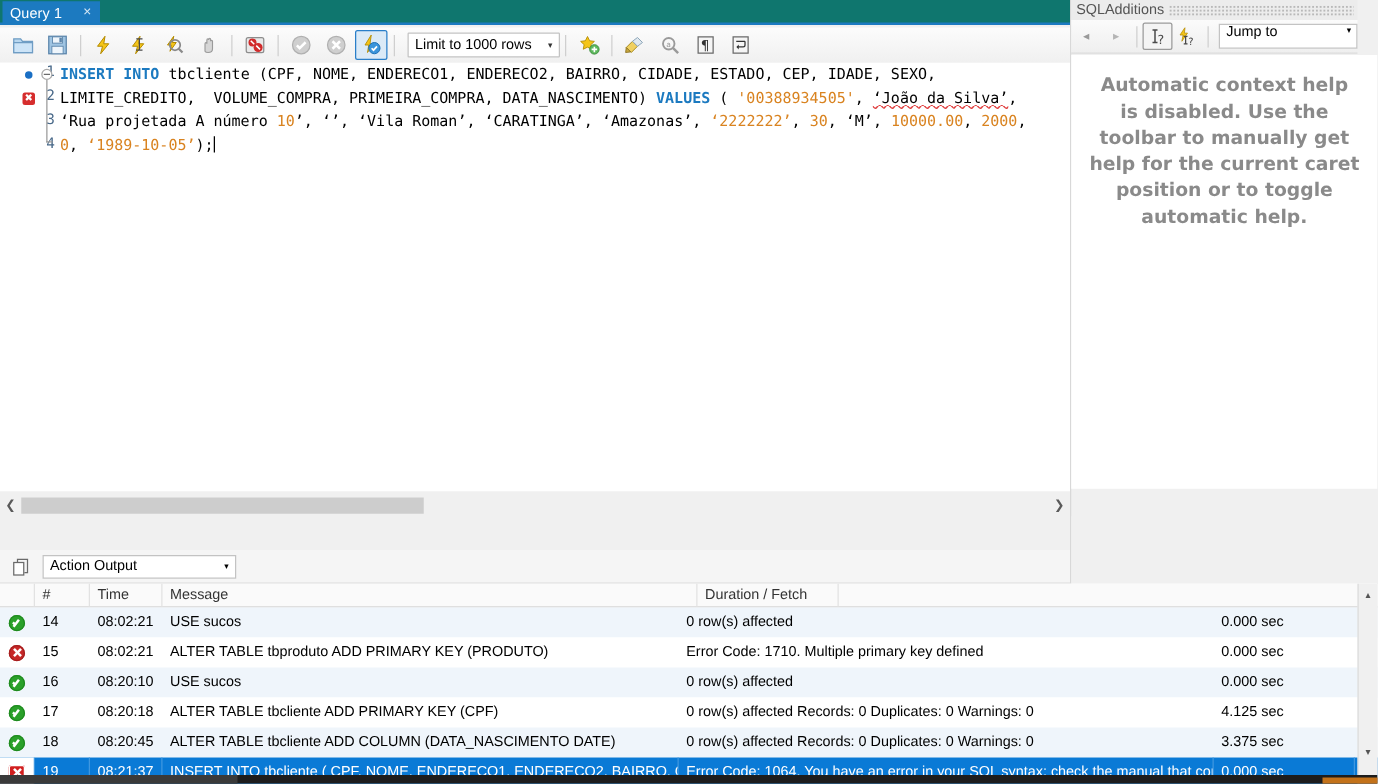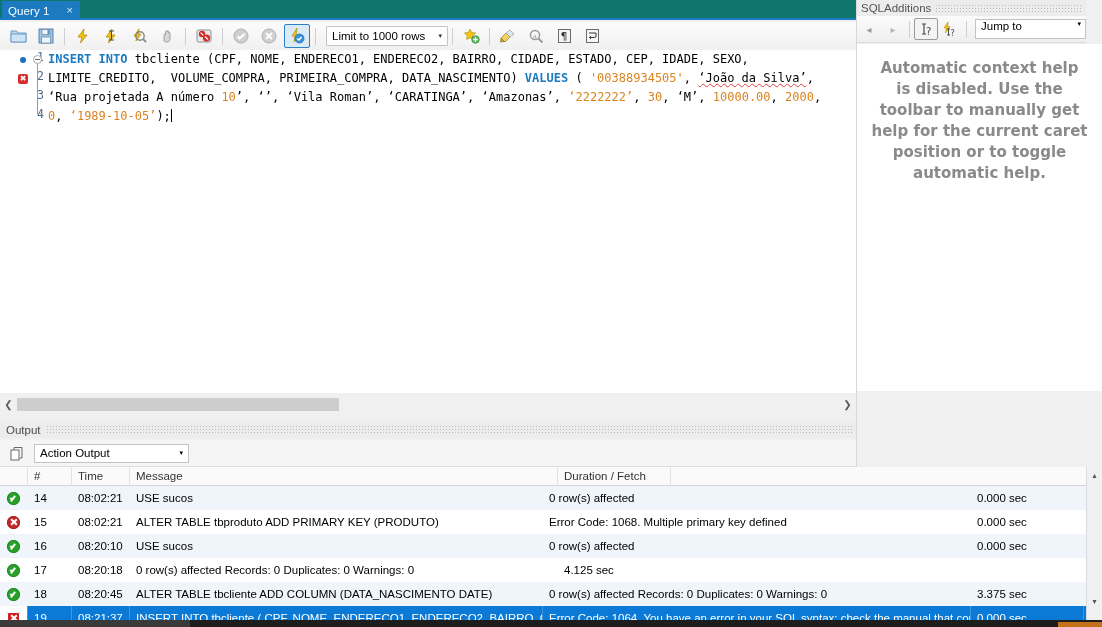--- a/index.html
+++ b/index.html
@@ -447,24 +447,20 @@
     </div>
 
     <div class="hscroll">
       <div class="hs-arrow">❮</div>
       <div class="hs-track">
         <div class="hs-thumb"></div>
       </div>
       <div class="hs-arrow">❯</div>
     </div>
 
-    <div class="outhdr">
-      <span class="t">Output</span>
-      <span class="dots"></span>
-    </div>
 
     <div class="outbar">
       <div style="width:6px"></div>
       <div style="width:22px;display:flex;align-items:center;justify-content:center;">
         <svg width="15" height="15" viewBox="0 0 15 15">
           <rect x="1" y="4" width="8" height="10" fill="#fff" stroke="#6a6a6a"></rect>
           <path d="M4 4V1.5h8V12h-2.5" fill="none" stroke="#6a6a6a"></path>
         </svg>
       </div>
       <div class="outsel">
@@ -537,21 +533,21 @@
       <div class="c c-sb"></div>
     </div>
 
     <div class="trow white">
       <div class="c ico">
           <span class="err-ic"></span>
         </div>
       <div class="c c-num">15</div>
       <div class="c c-time">08:02:21</div>
       <div class="c c-act">ALTER TABLE tbproduto ADD PRIMARY KEY (PRODUTO)</div>
-      <div class="c c-msg">Error Code: 1068. Multiple primary key defined</div>
+      <div class="c c-msg">Error Code: 1710. Multiple primary key defined</div>
       <div class="c c-dur">0.000 sec</div>
       <div class="c c-sb"></div>
     </div>
 
     <div class="trow alt">
       <div class="c ico">
           <span class="ok-ic"></span>
         </div>
       <div class="c c-num">16</div>
       <div class="c c-time">08:20:10</div>
@@ -560,20 +556,21 @@
       <div class="c c-dur">0.000 sec</div>
       <div class="c c-sb"></div>
     </div>
 
     <div class="trow white">
       <div class="c ico">
           <span class="ok-ic"></span>
         </div>
       <div class="c c-num">17</div>
       <div class="c c-time">08:20:18</div>
+      <div class="c c-act">ALTER TABLE tbcliente ADD PRIMARY KEY (CPF)</div>
       <div class="c c-msg">0 row(s) affected Records: 0  Duplicates: 0  Warnings: 0</div>
       <div class="c c-dur">4.125 sec</div>
       <div class="c c-sb"></div>
     </div>
 
     <div class="trow alt">
       <div class="c ico">
           <span class="ok-ic"></span>
         </div>
       <div class="c c-num">18</div>

